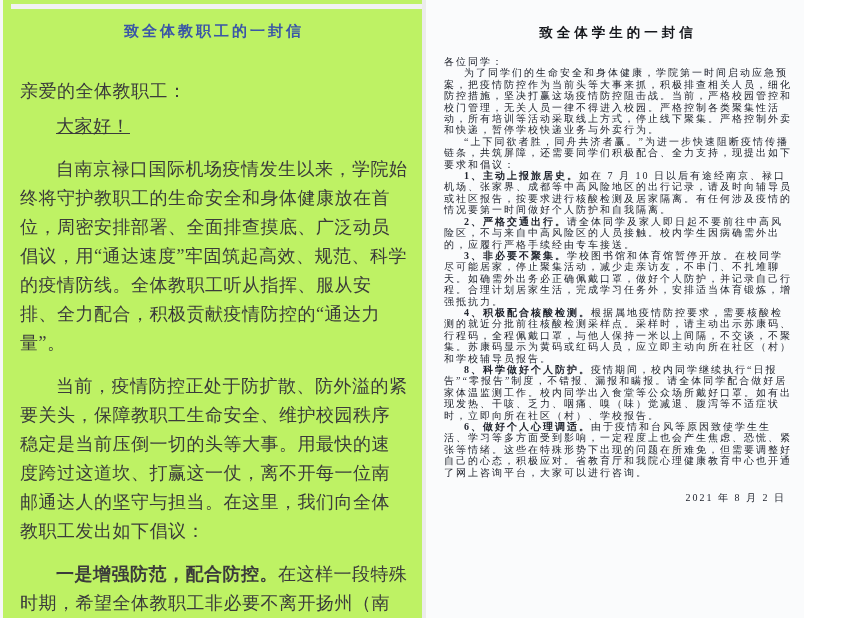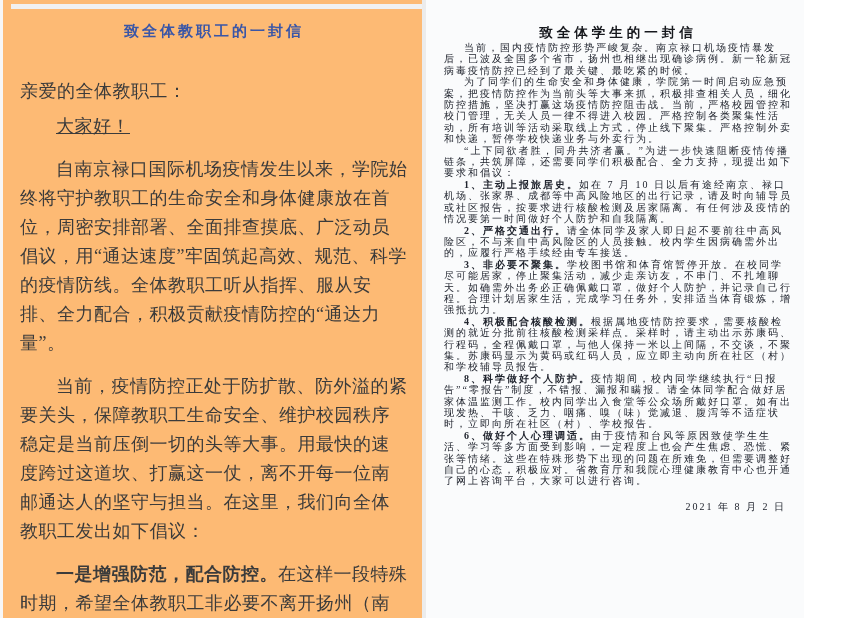--- a/index.html
+++ b/index.html
@@ -7,21 +7,21 @@
     width:844px;height:618px;overflow:hidden;
     background:#ffffff;
     font-family:"Liberation Serif","DejaVu Serif",serif;
   }
   .spread{display:flex;width:844px;height:618px;}
 
   
   .page-left{
     position:relative;box-sizing:border-box;
     width:422px;height:618px;
-    background:#fdba74;
+    background:#bef264;
     border-left:3px solid #f7f7f7;
     padding:0 14px 0 17px;
     color:#3b3b3b;
   }
   .scan-strip-top{
     position:absolute;top:4px;left:8px;right:0;height:5px;
     background:#f1f1f1;
   }
   .page-left .title{
     margin-top:22px;
@@ -88,22 +88,22 @@
     </div>
   </div>
 
   <div class="page-divider"></div>
 
   <div class="page-right">
 
     <div class="title">致全体学生的一封信</div>
 
     <div class="body-text">
+      <div class="salutation">各位同学：</div>
 
-      <p class="para">当前，国内疫情防控形势严峻复杂。南京禄口机场疫情暴发后，已波及全国多个省市，扬州也相继出现确诊病例。新一轮新冠病毒疫情防控已经到了最关键、最吃紧的时候。</p>
       <p class="para">为了同学们的生命安全和身体健康，学院第一时间启动应急预案，把疫情防控作为当前头等大事来抓，积极排查相关人员，细化防控措施，坚决打赢这场疫情防控阻击战。当前，严格校园管控和校门管理，无关人员一律不得进入校园。严格控制各类聚集性活动，所有培训等活动采取线上方式，停止线下聚集。严格控制外卖和快递，暂停学校快递业务与外卖行为。</p>
       <p class="para">“上下同欲者胜，同舟共济者赢。”为进一步快速阻断疫情传播链条，共筑屏障，还需要同学们积极配合、全力支持，现提出如下要求和倡议：</p>
 
       <p class="para"><span class="item-lead">1、主动上报旅居史。</span><span>如在 7 月 10 日以后有途经南京、禄口机场、张家界、成都等中高风险地区的出行记录，请及时向辅导员或社区报告，按要求进行核酸检测及居家隔离。有任何涉及疫情的情况要第一时间做好个人防护和自我隔离。</span></p>
 
       <p class="para"><span class="item-lead">2、严格交通出行。</span><span>请全体同学及家人即日起不要前往中高风险区，不与来自中高风险区的人员接触。校内学生因病确需外出的，应履行严格手续经由专车接送。</span></p>
 
       <p class="para"><span class="item-lead">3、非必要不聚集。</span><span>学校图书馆和体育馆暂停开放。在校同学尽可能居家，停止聚集活动，减少走亲访友，不串门、不扎堆聊天。如确需外出务必正确佩戴口罩，做好个人防护，并记录自己行程。合理计划居家生活，完成学习任务外，安排适当体育锻炼，增强抵抗力。</span></p>
 
       <p class="para"><span class="item-lead">4、积极配合核酸检测。</span><span>根据属地疫情防控要求，需要核酸检测的就近分批前往核酸检测采样点。采样时，请主动出示苏康码、行程码，全程佩戴口罩，与他人保持一米以上间隔，不交谈，不聚集。苏康码显示为黄码或红码人员，应立即主动向所在社区（村）和学校辅导员报告。</span></p>

